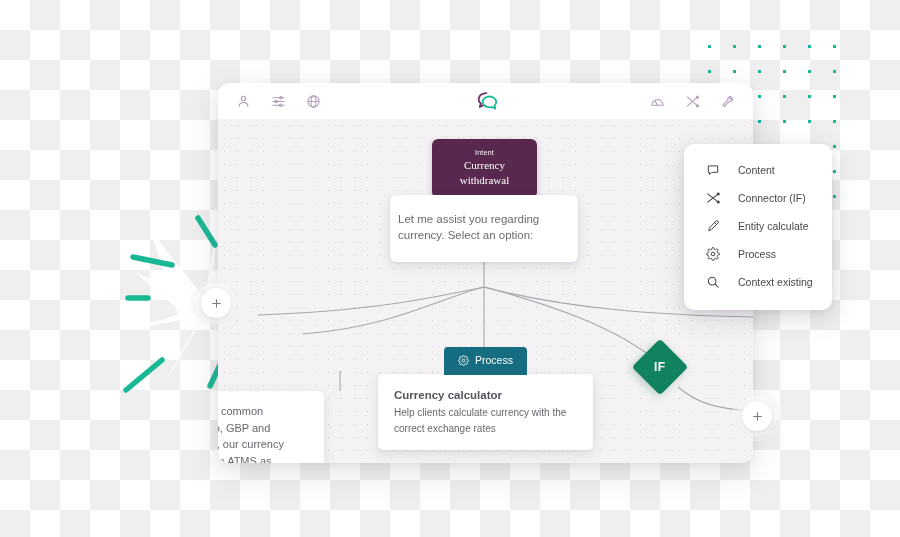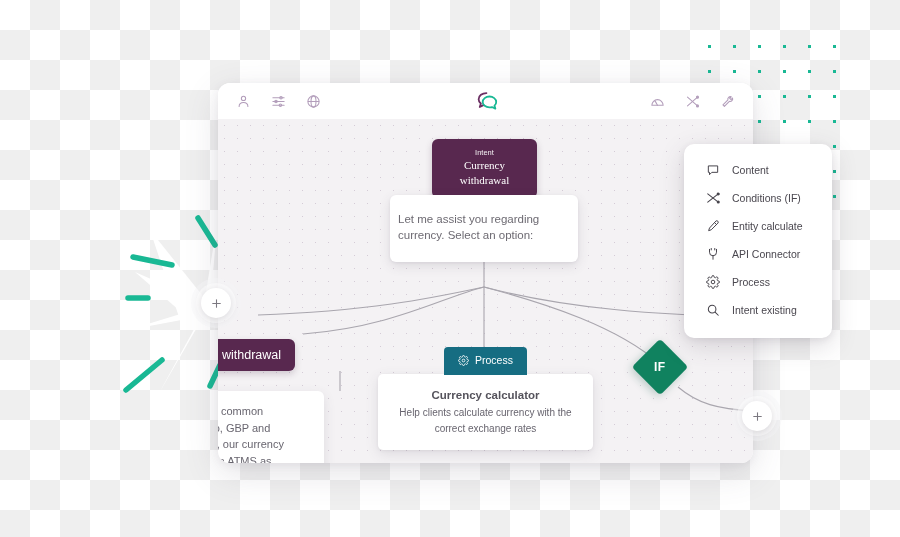--- a/index.html
+++ b/index.html
@@ -171,21 +171,21 @@
   }
   .tag-head svg { width: 11px; height: 11px; display: block; }
 
   .detail-card {
     background: #ffffff;
     border-radius: 5px;
     box-shadow: 0 4px 13px rgba(80, 70, 90, 0.13),
                 0 1px 3px rgba(80, 70, 90, 0.07);
     padding: 13px 16px 14px;
     box-sizing: border-box;
-    text-align: center;
+    text-align: left;
     color: #55535c;
   }
   .detail-title {
     font-size: 11.5px;
     font-weight: bold;
     line-height: 17px;
     display: block;
     margin-bottom: 1px;
   }
   .detail-body {
@@ -265,21 +265,21 @@
     border-radius: 10px;
     box-shadow: 0 8px 26px rgba(70, 60, 80, 0.18),
                 0 2px 7px rgba(70, 60, 80, 0.09);
     padding: 12px 0 14px;
     box-sizing: border-box;
     z-index: 40;
   }
   .menu-item {
     display: flex;
     align-items: center;
-    gap: 12px;
+    gap: 18px;
     padding: 7px 0 7px 22px;
     cursor: pointer;
   }
   .menu-icon {
     width: 14px;
     height: 14px;
     color: #46434b;
     flex: 0 0 14px;
     display: inline-flex;
     align-items: center;
@@ -427,23 +427,20 @@
           <span class="detail-body">Help clients calculate currency with the correct exchange rates</span>
         </div>
       </div>
 
       <div class="node" style="left:422px; top:228px;">
         <div class="if-diamond">
           <span class="if-label">IF</span>
         </div>
       </div>
 
-      <div class="node clip-node" style="left:-10px; top:220px;">
-        <span>withdrawal</span>
-      </div>
 
       <div class="node clip-card" style="left:-22px; top:272px; width:128px;">
         <span>w common</span><br>
         <span>ro, GBP and</span><br>
         <span>rt, our currency</span><br>
         <span>ign ATMS as</span>
       </div>
 
     </div>
   </div>
@@ -474,60 +471,49 @@
 
     <div class="menu-item">
       <span class="menu-icon">
         <svg viewBox="0 0 24 24" fill="none" stroke="currentColor" stroke-width="1.8" stroke-linecap="round">
           <line x1="3" y1="5" x2="21" y2="19"></line>
             <line x1="3" y1="19" x2="21" y2="5"></line>
           <circle cx="21" cy="5" r="1.7" fill="currentColor"></circle>
             <circle cx="21" cy="19" r="1.7" fill="currentColor"></circle>
         </svg>
       </span>
-      <span class="menu-label">Conditions (IF)</span>
+      <span class="menu-label">Connector (IF)</span>
     </div>
 
     <div class="menu-item">
       <span class="menu-icon">
         <svg viewBox="0 0 24 24" fill="none" stroke="currentColor" stroke-width="1.7" stroke-linejoin="round">
           <path d="M17 3.5a2.5 2.5 0 0 1 3.5 3.5L9 18.5 4.5 20 6 15.5z"></path>
           <line x1="14.5" y1="6" x2="18" y2="9.5"></line>
         </svg>
       </span>
       <span class="menu-label">Entity calculate</span>
     </div>
 
-    <div class="menu-item">
-      <span class="menu-icon">
-        <svg viewBox="0 0 24 24" fill="none" stroke="currentColor" stroke-width="1.7" stroke-linecap="round" stroke-linejoin="round">
-          <path d="M6 4v5a6 6 0 0 0 12 0V4"></path>
-            <line x1="9" y1="2.5" x2="9" y2="5"></line>
-          <line x1="15" y1="2.5" x2="15" y2="5"></line>
-            <line x1="12" y1="15" x2="12" y2="21"></line>
-        </svg>
-      </span>
-      <span class="menu-label">API Connector</span>
-    </div>
 
 
     <div class="menu-item">
       <span class="menu-icon">
         <svg viewBox="0 0 24 24" fill="none" stroke="currentColor" stroke-width="1.7">
           <circle cx="12" cy="12" r="3.1"></circle>
           <path d="M19.4 15a1.6 1.6 0 0 0 .3 1.8l.1.1a2 2 0 1 1-2.8 2.8l-.1-.1a1.6 1.6 0 0 0-1.8-.3 1.6 1.6 0 0 0-1 1.5V21a2 2 0 1 1-4 0v-.1a1.6 1.6 0 0 0-1-1.5 1.6 1.6 0 0 0-1.8.3l-.1.1a2 2 0 1 1-2.8-2.8l.1-.1a1.6 1.6 0 0 0 .3-1.8 1.6 1.6 0 0 0-1.5-1H3a2 2 0 1 1 0-4h.1a1.6 1.6 0 0 0 1.5-1 1.6 1.6 0 0 0-.3-1.8l-.1-.1a2 2 0 1 1 2.8-2.8l.1.1a1.6 1.6 0 0 0 1.8.3H9a1.6 1.6 0 0 0 1-1.5V3a2 2 0 1 1 4 0v.1a1.6 1.6 0 0 0 1 1.5 1.6 1.6 0 0 0 1.8-.3l.1-.1a2 2 0 1 1 2.8 2.8l-.1.1a1.6 1.6 0 0 0-.3 1.8V9a1.6 1.6 0 0 0 1.5 1H21a2 2 0 1 1 0 4h-.1a1.6 1.6 0 0 0-1.5 1z"></path>
         </svg>
       </span>
       <span class="menu-label">Process</span>
     </div>
 
     <div class="menu-item">
       <span class="menu-icon">
         <svg viewBox="0 0 24 24" fill="none" stroke="currentColor" stroke-width="1.8" stroke-linecap="round">
           <circle cx="10.5" cy="10.5" r="6.5"></circle>
             <line x1="15.5" y1="15.5" x2="21" y2="21"></line>
         </svg>
       </span>
-      <span class="menu-label">Intent existing</span>
+      <span class="menu-label">Context existing</span>
     </div>
 
   </div>
 </div>
 
 </body></html>

